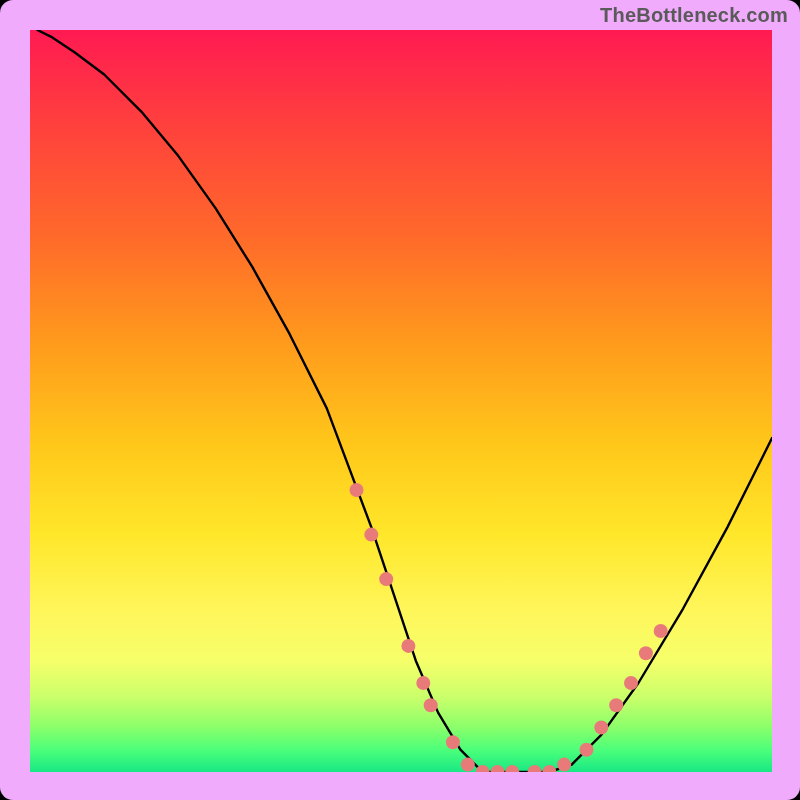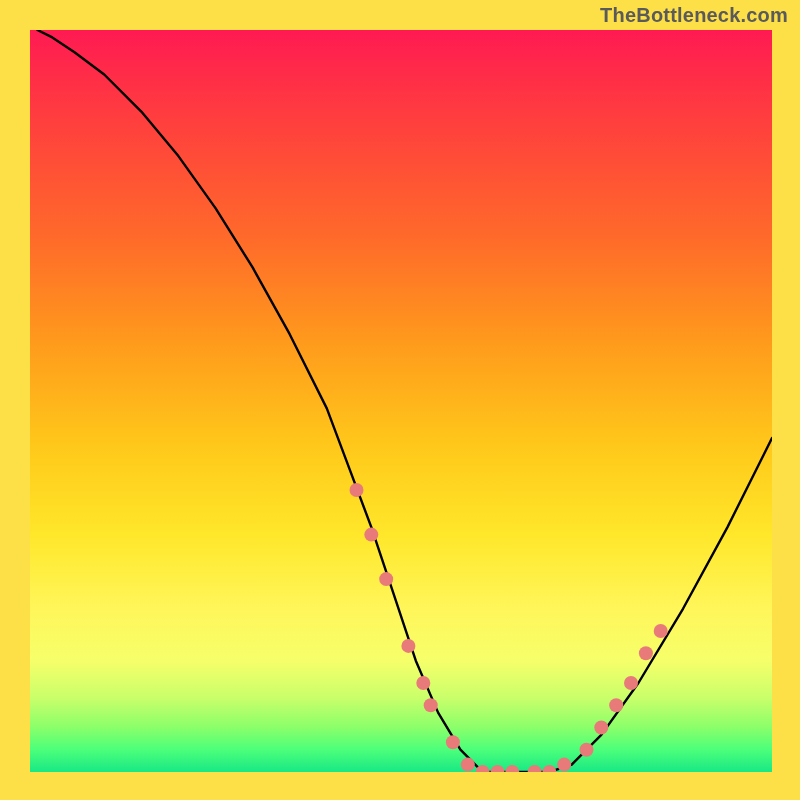--- a/index.html
+++ b/index.html
@@ -8,21 +8,22 @@
     width: 800px;
     height: 800px;
     background: #000000;
     overflow: hidden;
     font-family: Arial, Helvetica, sans-serif;
   }
   .stage {
     position: relative;
     width: 800px;
     height: 800px;
-    background: #fde047;
+    background: #f0abfc;
+    border-radius: 13px;
   }
   .plot-area {
     position: absolute;
     background: linear-gradient(
       to bottom,
       #ff1a52 0%,
       #ff3e3e 12%,
       #ff6a2a 28%,
       #ff9a1c 42%,
       #ffc81a 56%,

